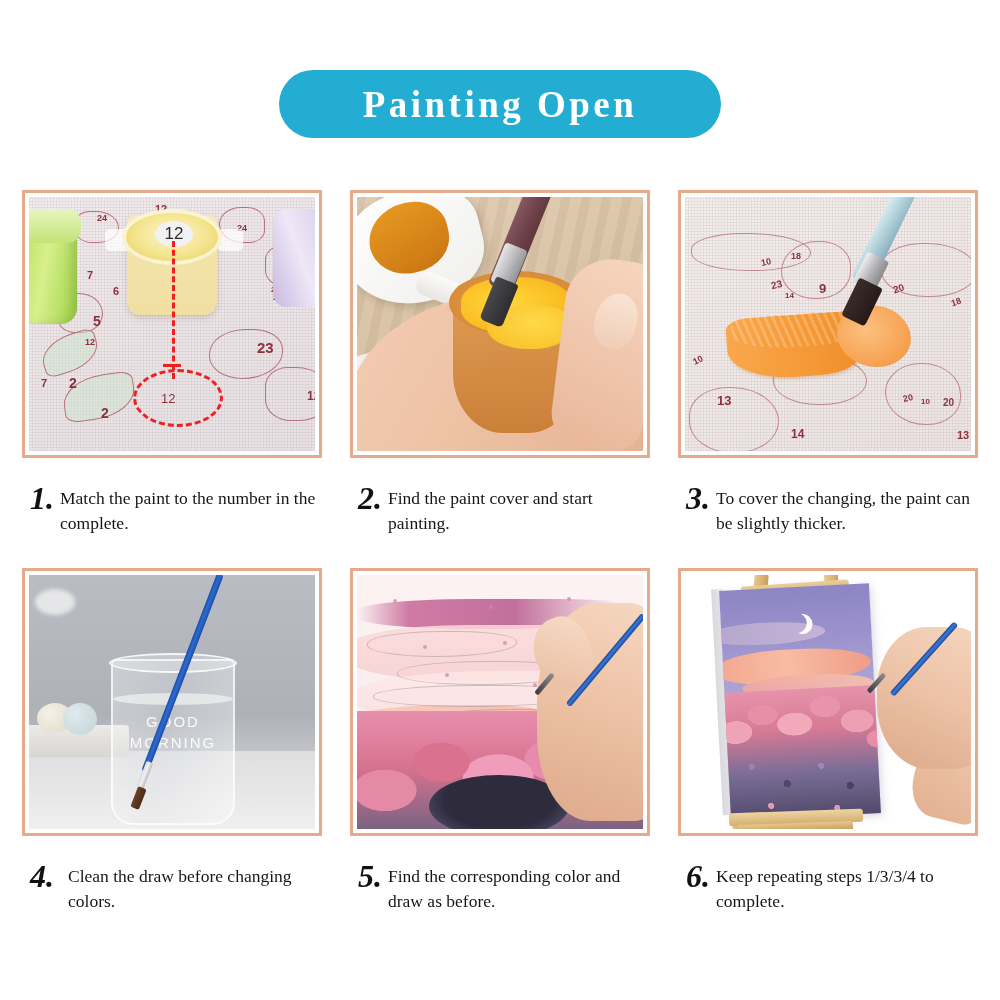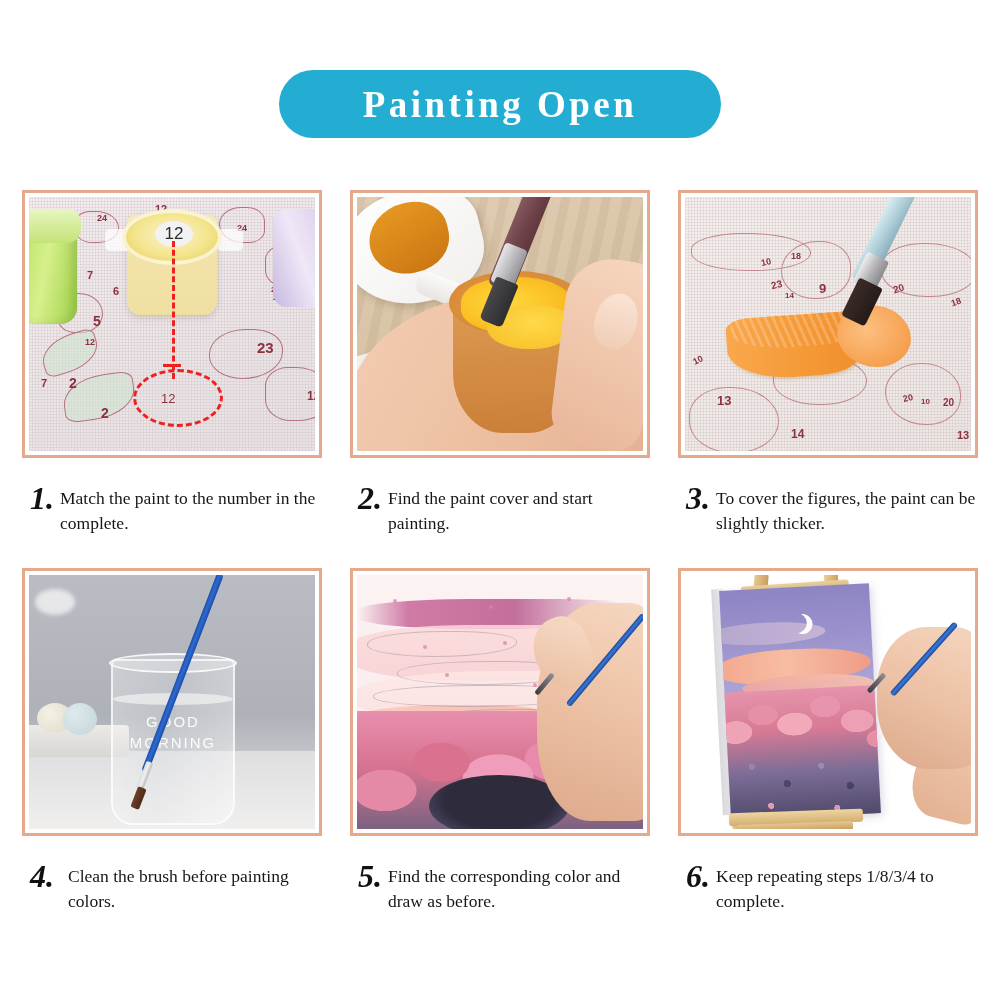--- a/index.html
+++ b/index.html
@@ -638,21 +638,21 @@
           <div class="stroke"></div>
           <div class="stroke-tex"></div>
           <div class="blob"></div>
           <div class="b-handle"></div>
           <div class="b-ferrule"></div>
           <div class="b-bristles"></div>
         </div>
       </div>
       <div class="caption">
         <div class="step-num">3.</div>
-        <div class="step-text">To cover the figures, the paint can be slightly thicker.</div>
+        <div class="step-text">To cover the changing, the paint can be slightly thicker.</div>
       </div>
     </div>
 
     <div class="cell indent">
       <div class="photo-frame">
         <div class="photo p4">
           <div class="blur-top"></div>
           <div class="table"></div>
           <div class="tray"></div>
           <div class="egg1"></div>
@@ -664,21 +664,21 @@
             <div>GOOD</div>
             <div>MORNING</div>
           </div>
           <div class="brush-stick"></div>
           <div class="brush-f"></div>
           <div class="brush-b"></div>
         </div>
       </div>
       <div class="caption">
         <div class="step-num">4.</div>
-        <div class="step-text">Clean the brush before painting colors.</div>
+        <div class="step-text">Clean the draw before changing colors.</div>
       </div>
     </div>
 
     <div class="cell">
       <div class="photo-frame">
         <div class="photo p5">
           <div class="sky-band-a"></div>
           <div class="sky-band-b"></div>
           <div class="sky-band-c"></div>
           <div class="sky-band-d"></div>
@@ -734,18 +734,18 @@
           <div class="easel-tray2"></div>
 
           <div class="wrist"></div>
           <div class="hand"></div>
           <div class="hbrush"></div>
           <div class="hbrush-tip"></div>
         </div>
       </div>
       <div class="caption">
         <div class="step-num">6.</div>
-        <div class="step-text">Keep repeating steps 1/8/3/4 to complete.</div>
+        <div class="step-text">Keep repeating steps 1/3/3/4 to complete.</div>
       </div>
     </div>
 
   </div>
 </div>
 
 </body></html>

